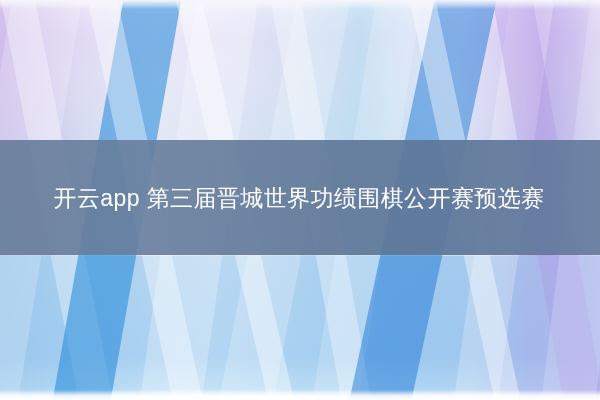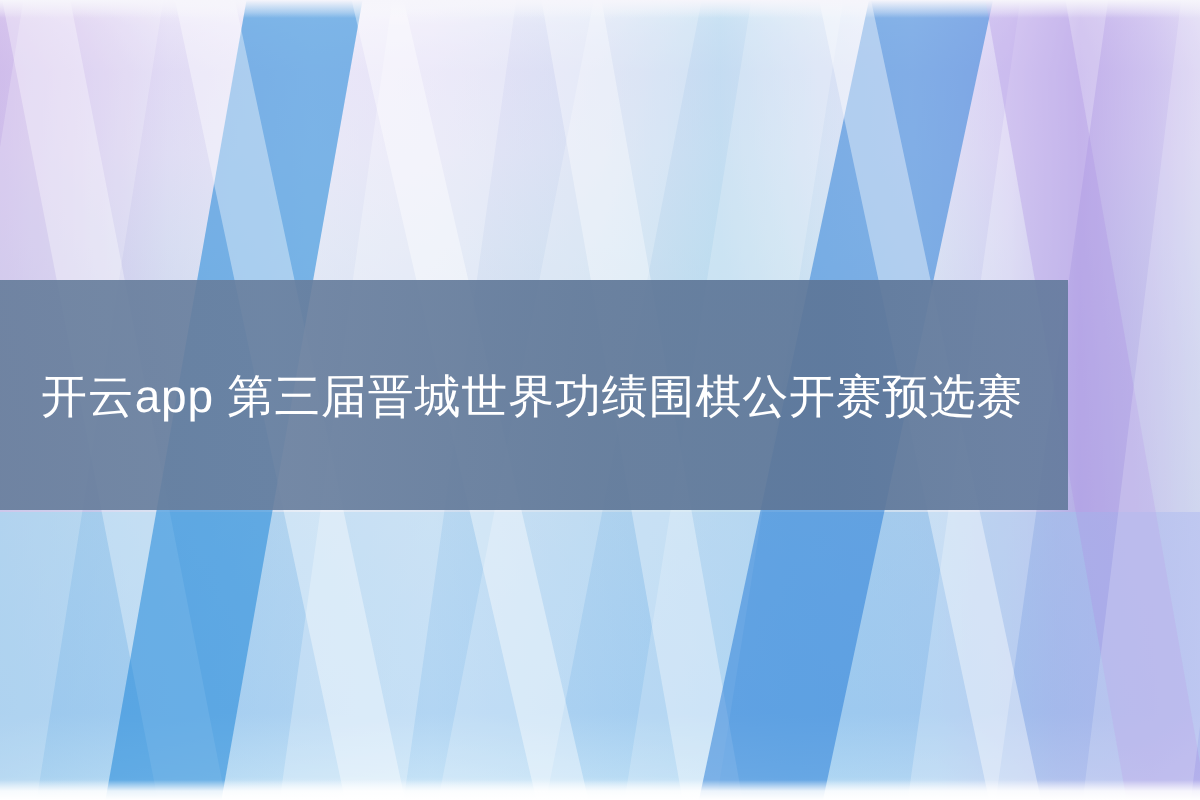--- a/index.html
+++ b/index.html
@@ -97,21 +97,21 @@
     top: 0;
     height: 400px;
     pointer-events: none;
   }
 
   
   #caption-bar {
     position: absolute;
     left: 0;
     top: 140px;
-    width: 534px;
+    width: 600px;
     height: 115px;
     background: linear-gradient(to right,
         rgba(101,124,154,0.90) 0%,
         rgba(104,126,157,0.90) 25%,
         rgba(96,120,152,0.92) 55%,
         rgba(93,118,152,0.92) 78%,
         rgba(99,122,156,0.90) 100%);
     display: flex;
     flex-direction: column;
     align-items: center;

